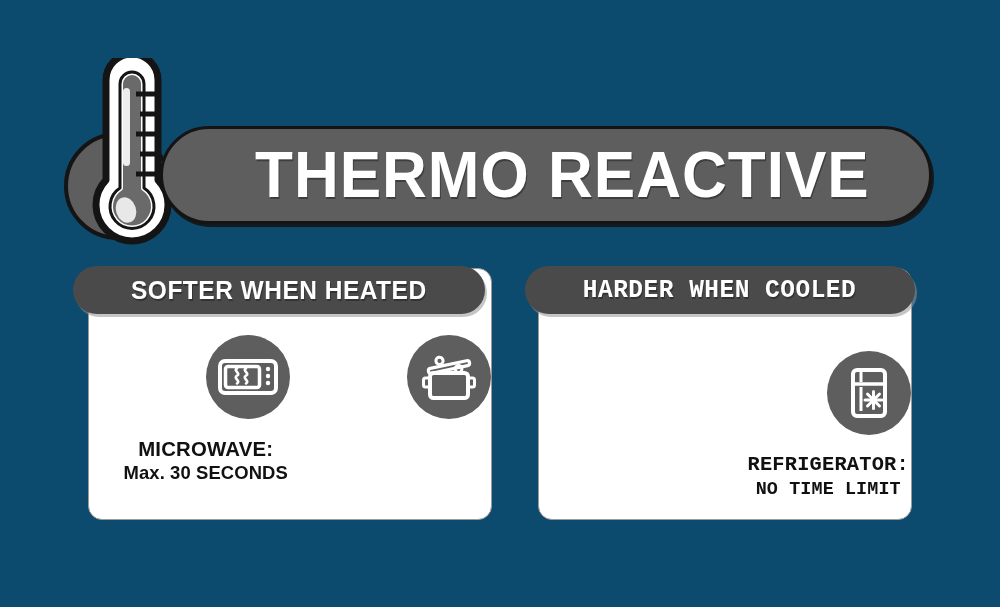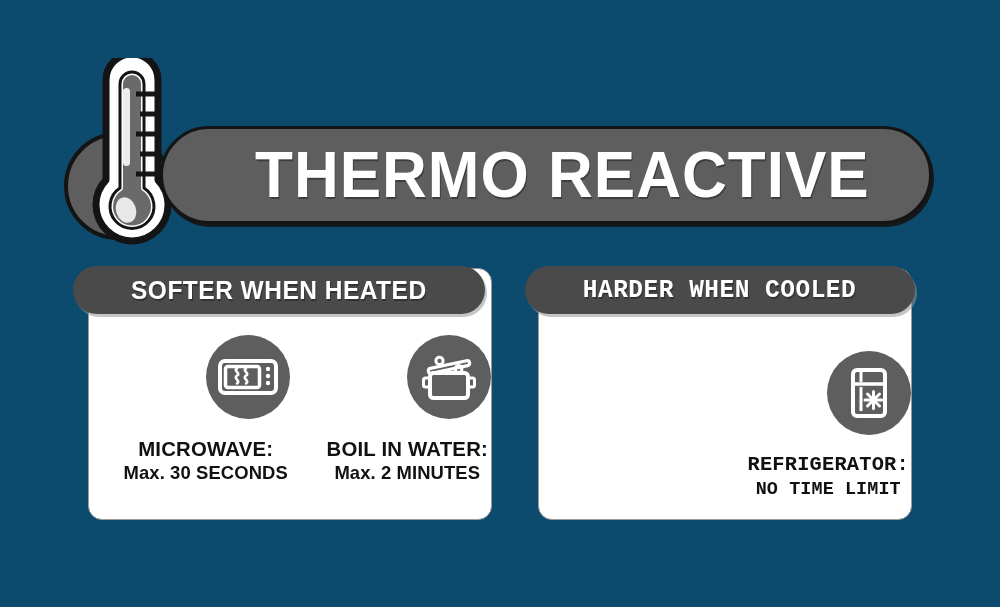--- a/index.html
+++ b/index.html
@@ -250,24 +250,20 @@
 
               <g transform="rotate(-12 32 22)">
                 <rect x="11" y="19.5" width="42" height="5" rx="2.5" fill="none" stroke="#ffffff" stroke-width="3.2"></rect>
                 <circle cx="24" cy="14" r="3.6" fill="none" stroke="#ffffff" stroke-width="3"></circle>
                 <line x1="24" y1="17.6" x2="24" y2="19.5" stroke="#ffffff" stroke-width="3"></line>
               </g>
 
               <circle cx="41.5" cy="24" r="3.4" fill="none" stroke="#ffffff" stroke-width="3"></circle>
             </svg>
           </div>
-          <div class="item-caption">
-            <span class="item-title">BOIL IN WATER:</span>
-            <span class="item-sub">Max. 2 MINUTES</span>
-          </div>
         </div>
 
       </div>
     </div>
 
     <div class="card card-right">
       <div class="card-header">
         <span class="card-header-text">HARDER WHEN COOLED</span>
       </div>
       <div class="card-body">

